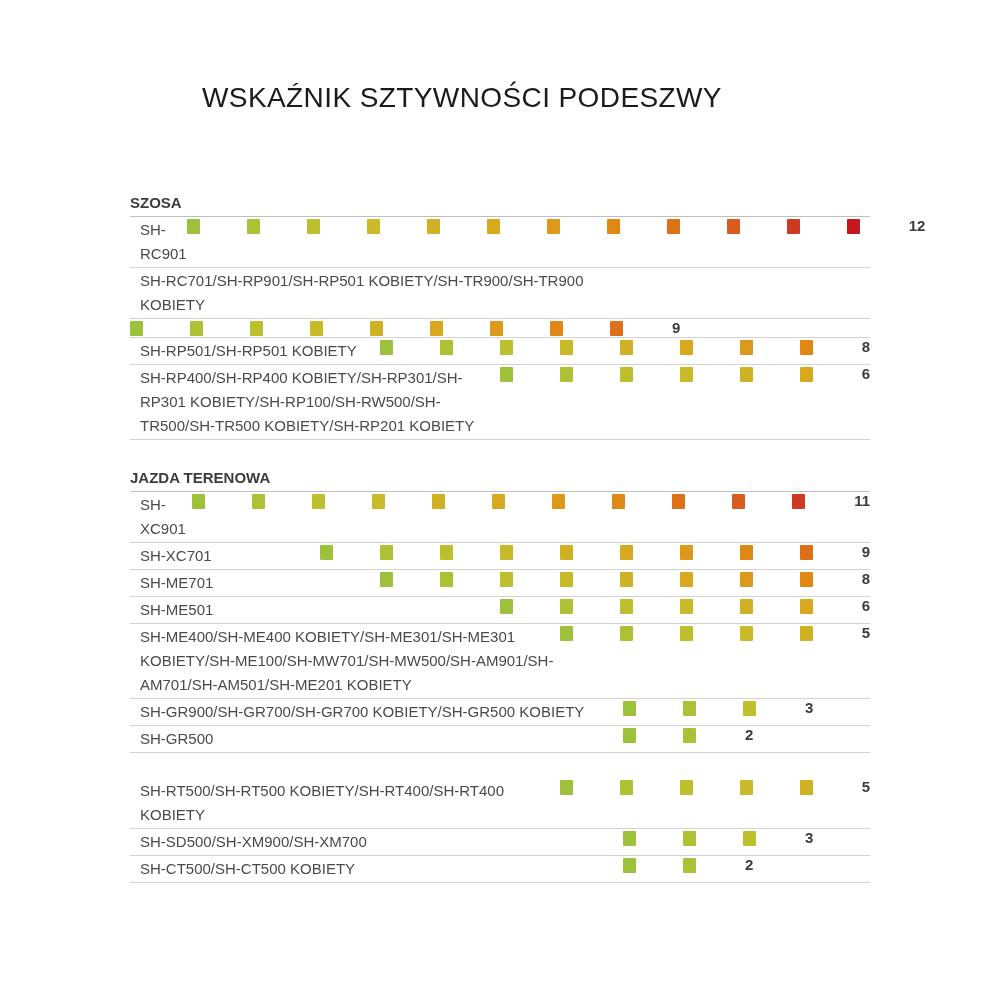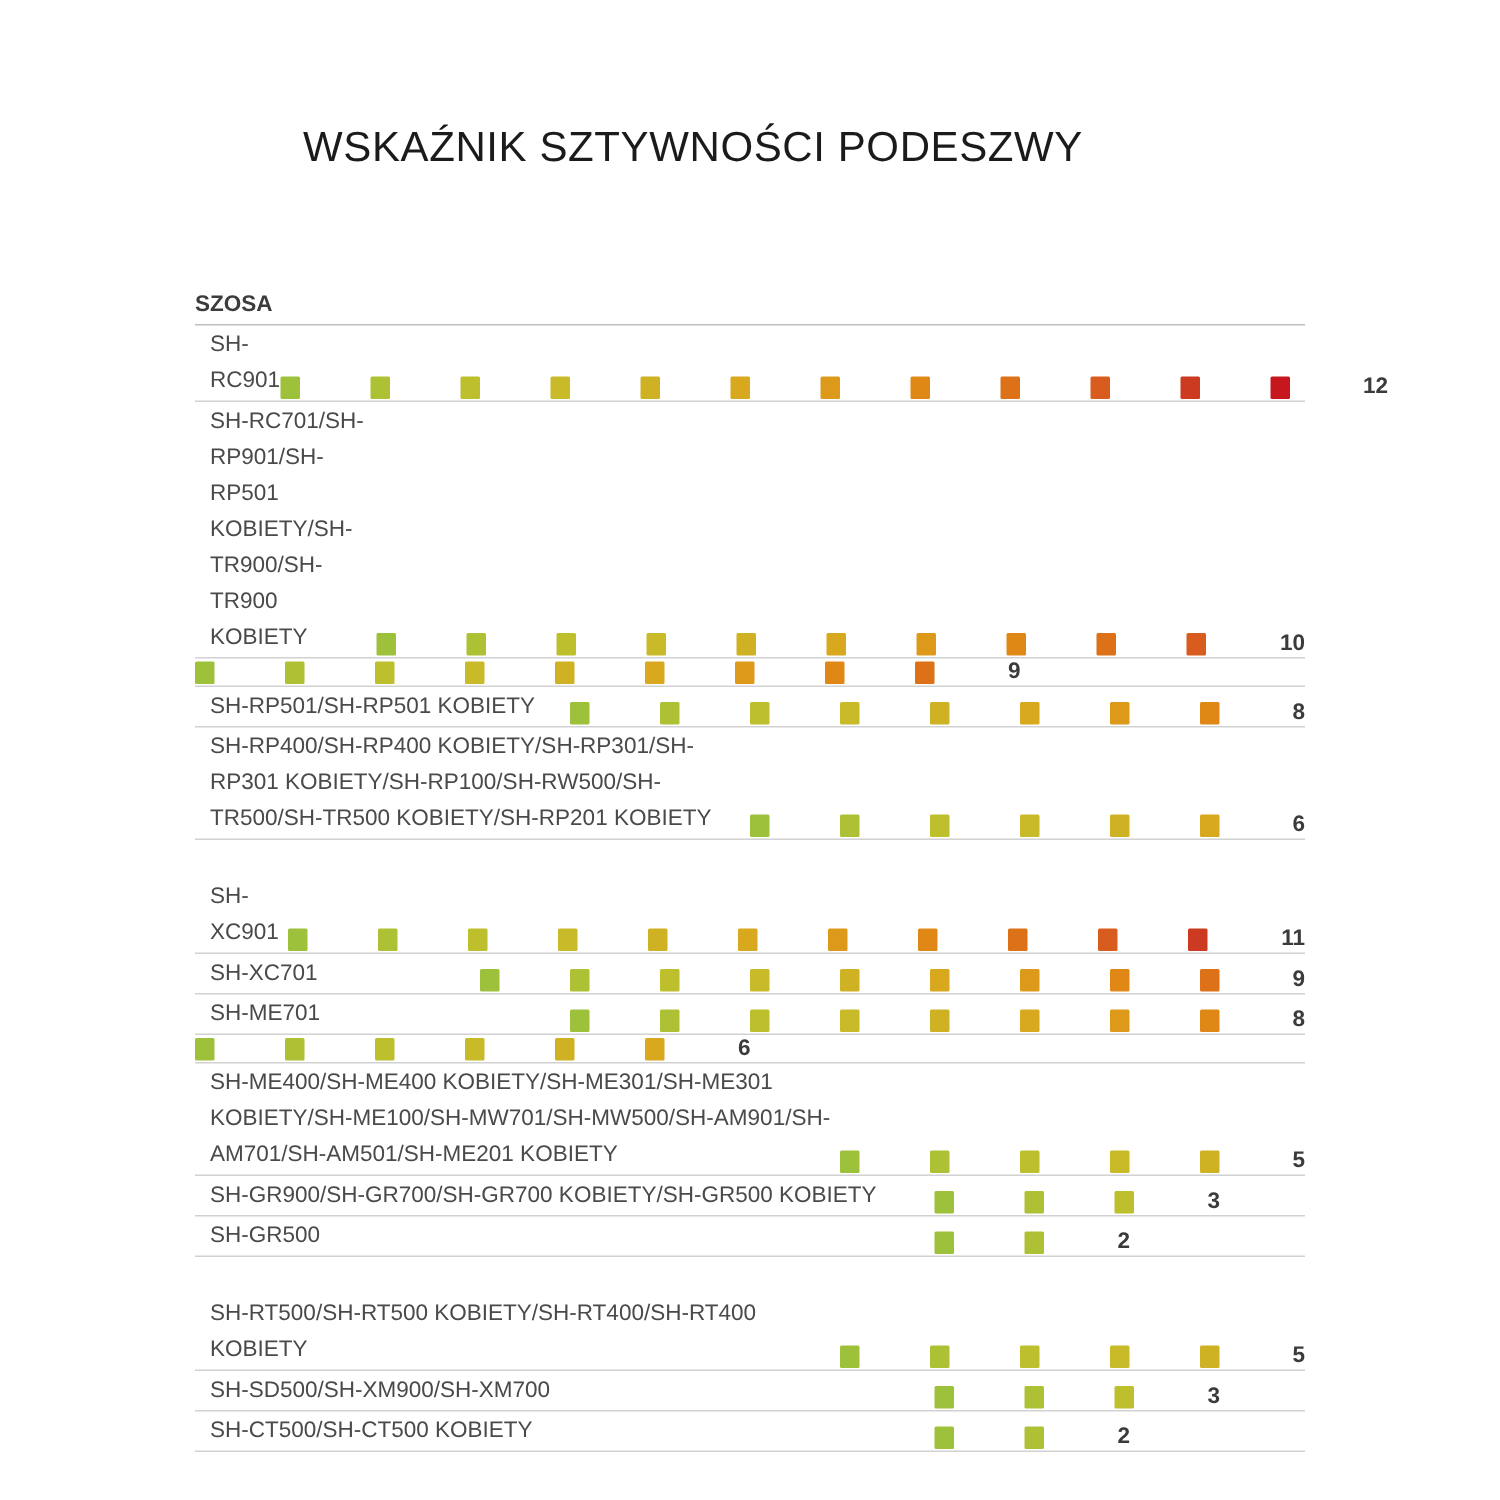--- a/index.html
+++ b/index.html
@@ -35,21 +35,21 @@
   .section-header {
     font-size: 15px;
     font-weight: bold;
     color: #3c3c3b;
     line-height: 21px;
     padding: 2px 0 3px 0;
     border-bottom: 1px solid #bfbfbf;
   }
   .row {
     display: flex;
-    align-items: flex-end;
+    align-items: flex-start;
     border-bottom: 1px solid #d2d2d2;
     padding: 1px 0;
   }
   .row-label {
     width: 483px;
     padding-left: 10px;
     font-size: 15px;
     color: #4a4a49;
     line-height: 24px;
   }
@@ -96,33 +96,20 @@
           <span class="sq" style="background: rgb(224, 136, 21);"></span>
           <span class="sq" style="background: rgb(220, 113, 23);"></span>
           <span class="sq" style="background: rgb(215, 92, 29);"></span>
           <span class="sq" style="background: rgb(204, 58, 34);"></span>
           <span class="sq" style="background: rgb(198, 22, 30);"></span>
           <span class="row-value">12</span>
         </div>
       </div>
       <div class="row">
         <div class="row-label">SH-RC701/SH-RP901/SH-RP501 KOBIETY/SH-TR900/SH-TR900 KOBIETY</div>
-        <div class="row-bar">
-          <span class="sq" style="background: rgb(157, 193, 59);"></span>
-          <span class="sq" style="background: rgb(174, 193, 52);"></span>
-          <span class="sq" style="background: rgb(189, 191, 44);"></span>
-          <span class="sq" style="background: rgb(200, 186, 40);"></span>
-          <span class="sq" style="background: rgb(207, 177, 36);"></span>
-          <span class="sq" style="background: rgb(216, 168, 30);"></span>
-          <span class="sq" style="background: rgb(221, 154, 26);"></span>
-          <span class="sq" style="background: rgb(224, 136, 21);"></span>
-          <span class="sq" style="background: rgb(220, 113, 23);"></span>
-          <span class="sq" style="background: rgb(215, 92, 29);"></span>
-          <span class="row-value">10</span>
-        </div>
       </div>
       <div class="row">
         <div class="row-bar">
           <span class="sq" style="background: rgb(157, 193, 59);"></span>
           <span class="sq" style="background: rgb(174, 193, 52);"></span>
           <span class="sq" style="background: rgb(189, 191, 44);"></span>
           <span class="sq" style="background: rgb(200, 186, 40);"></span>
           <span class="sq" style="background: rgb(207, 177, 36);"></span>
           <span class="sq" style="background: rgb(216, 168, 30);"></span>
           <span class="sq" style="background: rgb(221, 154, 26);"></span>
@@ -152,20 +139,21 @@
           <span class="sq" style="background: rgb(174, 193, 52);"></span>
           <span class="sq" style="background: rgb(189, 191, 44);"></span>
           <span class="sq" style="background: rgb(200, 186, 40);"></span>
           <span class="sq" style="background: rgb(207, 177, 36);"></span>
           <span class="sq" style="background: rgb(216, 168, 30);"></span>
           <span class="row-value">6</span>
         </div>
       </div>
     </div>
     <div class="section">
+      <div class="section-header">JAZDA TERENOWA</div>
       <div class="row">
         <div class="row-label">SH-XC901</div>
         <div class="row-bar">
           <span class="sq" style="background: rgb(157, 193, 59);"></span>
           <span class="sq" style="background: rgb(174, 193, 52);"></span>
           <span class="sq" style="background: rgb(189, 191, 44);"></span>
           <span class="sq" style="background: rgb(200, 186, 40);"></span>
           <span class="sq" style="background: rgb(207, 177, 36);"></span>
           <span class="sq" style="background: rgb(216, 168, 30);"></span>
           <span class="sq" style="background: rgb(221, 154, 26);"></span>
@@ -199,20 +187,21 @@
           <span class="sq" style="background: rgb(189, 191, 44);"></span>
           <span class="sq" style="background: rgb(200, 186, 40);"></span>
           <span class="sq" style="background: rgb(207, 177, 36);"></span>
           <span class="sq" style="background: rgb(216, 168, 30);"></span>
           <span class="sq" style="background: rgb(221, 154, 26);"></span>
           <span class="sq" style="background: rgb(224, 136, 21);"></span>
           <span class="row-value">8</span>
         </div>
       </div>
       <div class="row">
+        <div class="row-label">SH-ME501</div>
         <div class="row-bar">
           <span class="sq" style="background: rgb(157, 193, 59);"></span>
           <span class="sq" style="background: rgb(174, 193, 52);"></span>
           <span class="sq" style="background: rgb(189, 191, 44);"></span>
           <span class="sq" style="background: rgb(200, 186, 40);"></span>
           <span class="sq" style="background: rgb(207, 177, 36);"></span>
           <span class="sq" style="background: rgb(216, 168, 30);"></span>
           <span class="row-value">6</span>
         </div>
       </div>

